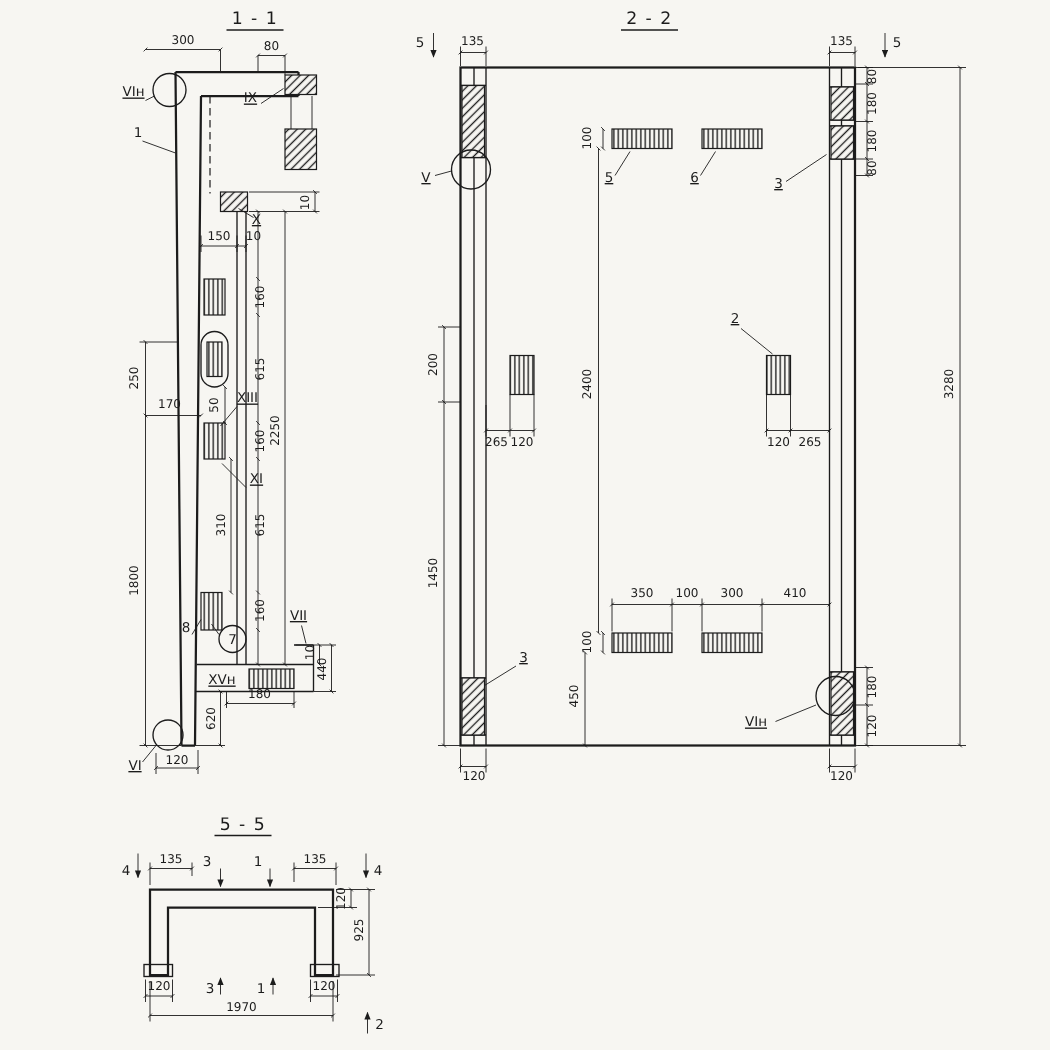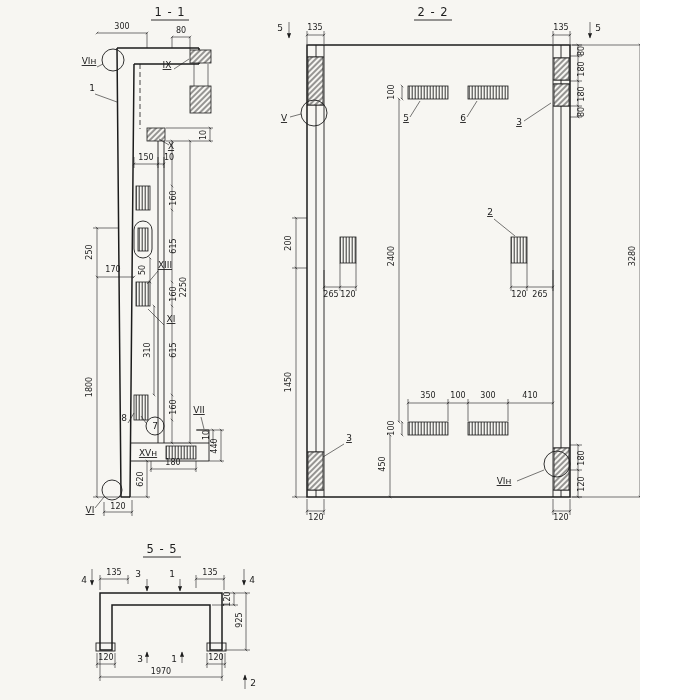--- a/index.html
+++ b/index.html
@@ -1,16 +1,16 @@
 <!DOCTYPE html>
 <html><head>
 <meta charset="utf-8">
 <style>
   html,body{margin:0;padding:0}
-  .sheet{width:640px;height:700px;background:#a3a3a3;position:relative;overflow:hidden}
+  .sheet{width:700px;height:700px;background:#a3a3a3;position:relative;overflow:hidden}
   svg{display:block}
   svg text{fill:#1c1c1c;font-family:"DejaVu Sans","Liberation Sans",sans-serif}
   .t{font-size:11.5px;text-anchor:middle;letter-spacing:1px}
   .d{font-size:8px;text-anchor:middle}
   .lb{font-size:9px;text-anchor:middle}
   .ul{text-decoration:underline}
   .s{stroke:#1c1c1c;stroke-width:0.9;fill:none}
   .s2{stroke:#1c1c1c;stroke-width:1.5;fill:none}
   .dm{stroke:#1c1c1c;stroke-width:0.6;fill:none}
   .dash{stroke:#1c1c1c;stroke-width:0.8;fill:none;stroke-dasharray:5 3}

